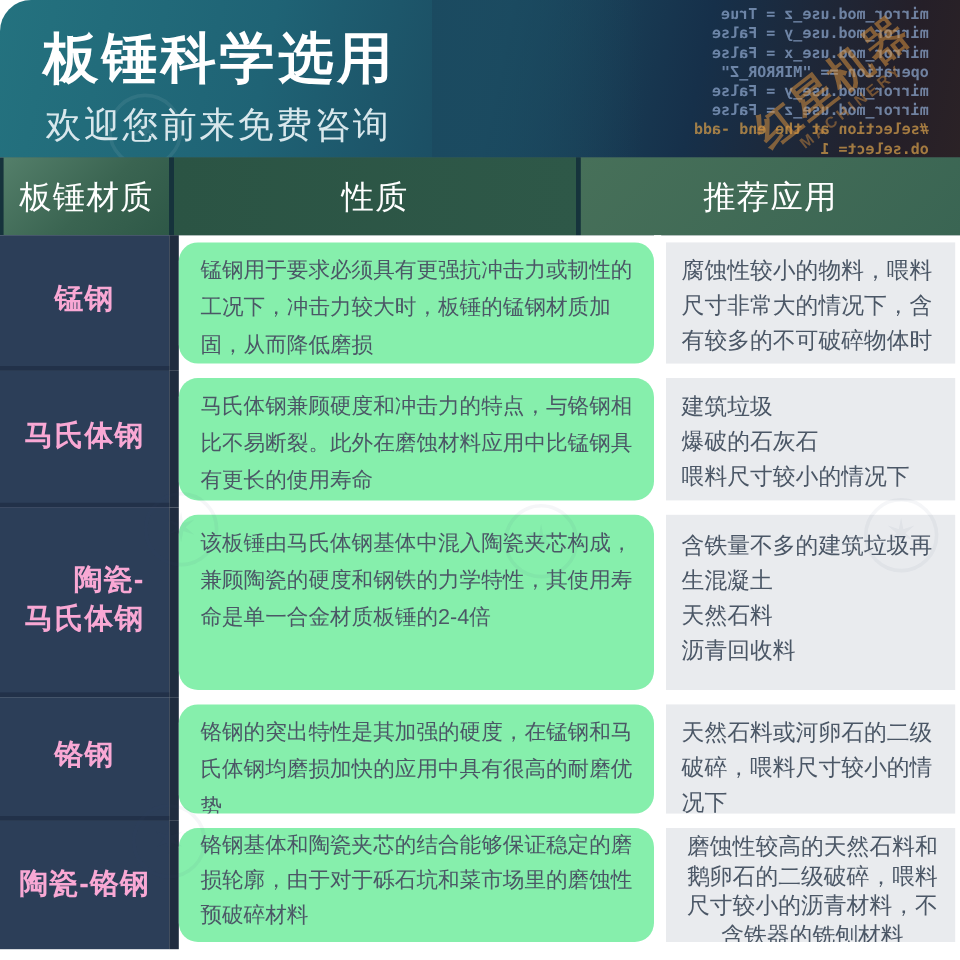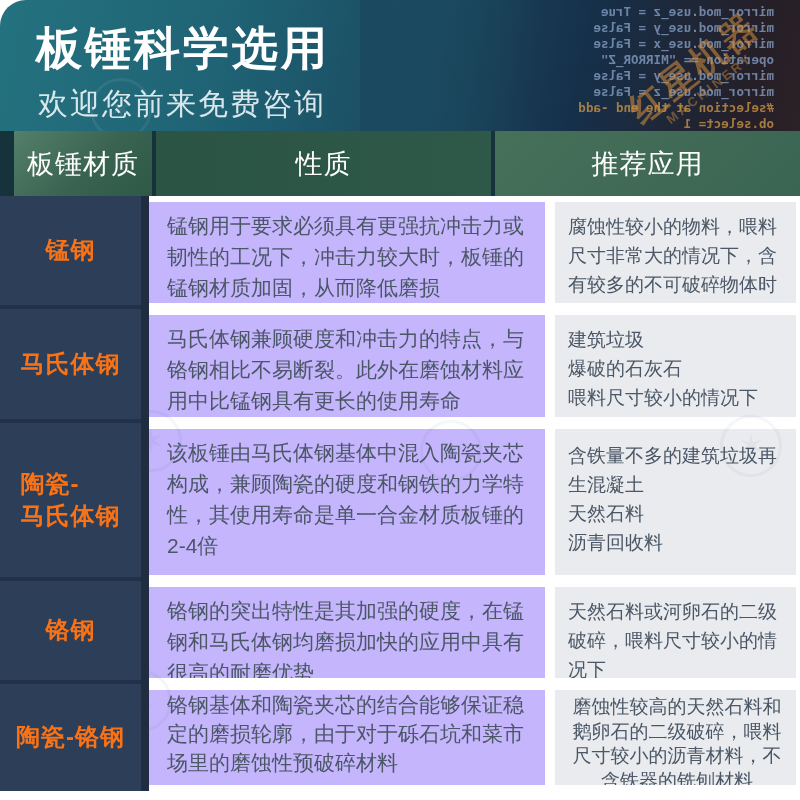--- a/index.html
+++ b/index.html
@@ -56,41 +56,42 @@
   .wm-light{color:rgba(255,255,255,.07);}
   .wm-gray{color:rgba(60,80,110,.05);}
 
   
   .grid-row{display:flex;width:800px;}
   .hdr-row{height:65px;background:#16333c;}
   .hdr-cell{
     display:flex;align-items:center;justify-content:center;
     color:#ffffff;font-size:27px;letter-spacing:1px;
   }
-  .hc1{width:138px;margin-left:14px;background:linear-gradient(135deg,#547f6a 0%,#3a6451 55%,#2e5847 100%);}
+  .hc1{width:138px;margin-left:3px;background:linear-gradient(135deg,#547f6a 0%,#3a6451 55%,#2e5847 100%);}
   .hgap{width:4px;background:#16333c;}
   .hc2{width:335px;background:linear-gradient(90deg,#2b5444 0%,#2e5848 100%);}
   .hc3{flex:1;background:linear-gradient(135deg,#477059 0%,#3a6553 100%);}
 
   .body-row{position:relative;}
   .mat{
     width:141px;background:#2c3e58;
     display:flex;align-items:center;justify-content:center;
-    color:#f97316;font-size:24px;font-weight:bold;letter-spacing:1px;
+    color:#f9a8d4;font-size:24px;font-weight:bold;letter-spacing:1px;
     border-bottom:4px solid #223149;box-sizing:border-box;
-    text-align:left;
+    text-align:right;
   }
   .last .mat{border-bottom:none;}
   .mat span{white-space:pre-line;line-height:1.35;}
   .gutter{width:8px;background:#202c3f;}
   .props{
-    width:396px;background:#c4b5fd;
+    width:396px;background:#86efac;
     margin:6px 0;padding:8px 14px 0 18px;box-sizing:border-box;
-    color:#4b5766;font-size:21px;line-height:31px;
+    color:#4b5766;font-size:18px;line-height:31px;
     overflow:hidden;
+    border-radius:16px;
   }
   .vgap{width:6px;background:#ffffff;}
   .apps{
     flex:1;background:#e9ebee;
     margin:6px 4px;padding:10px 10px 2px 13px;box-sizing:border-box;
     color:#4b5766;font-size:19px;line-height:29px;
     overflow:hidden;
   }
   .r1{height:113px;}
   .r2{height:114px;}

